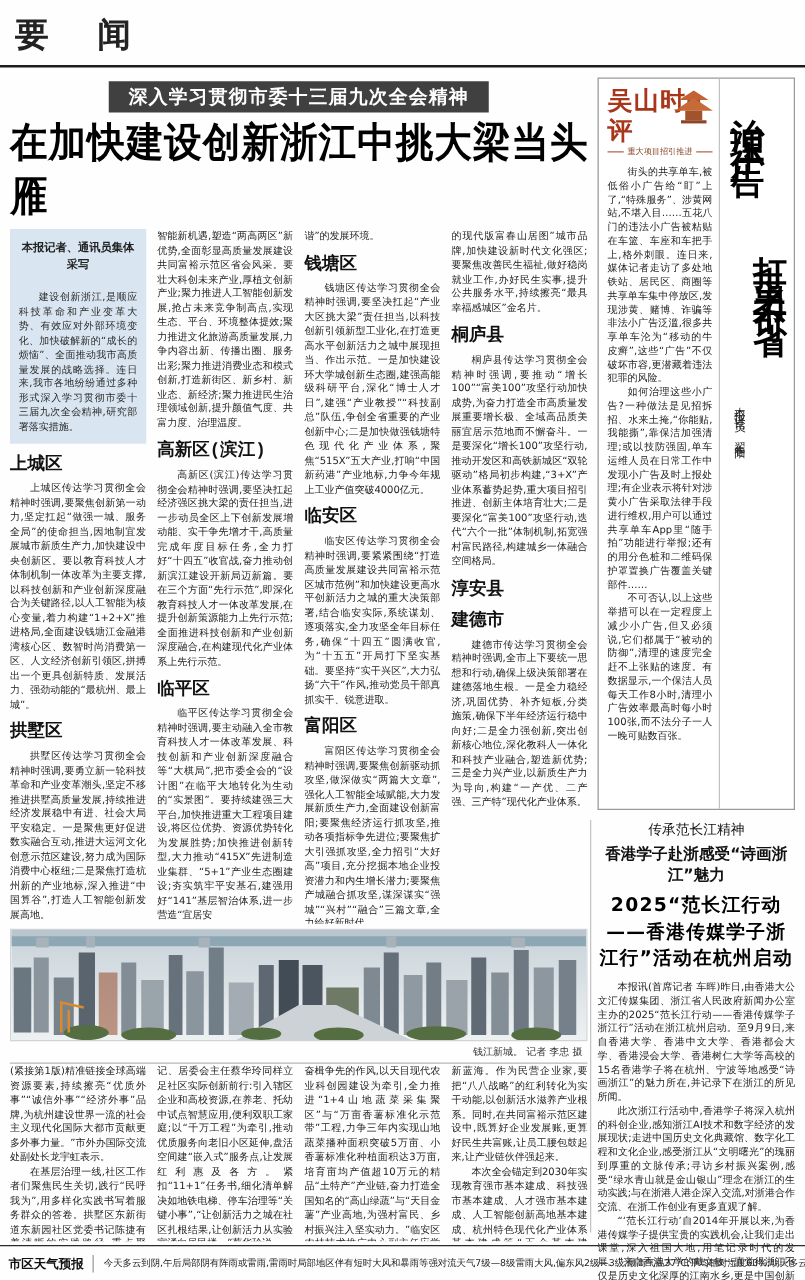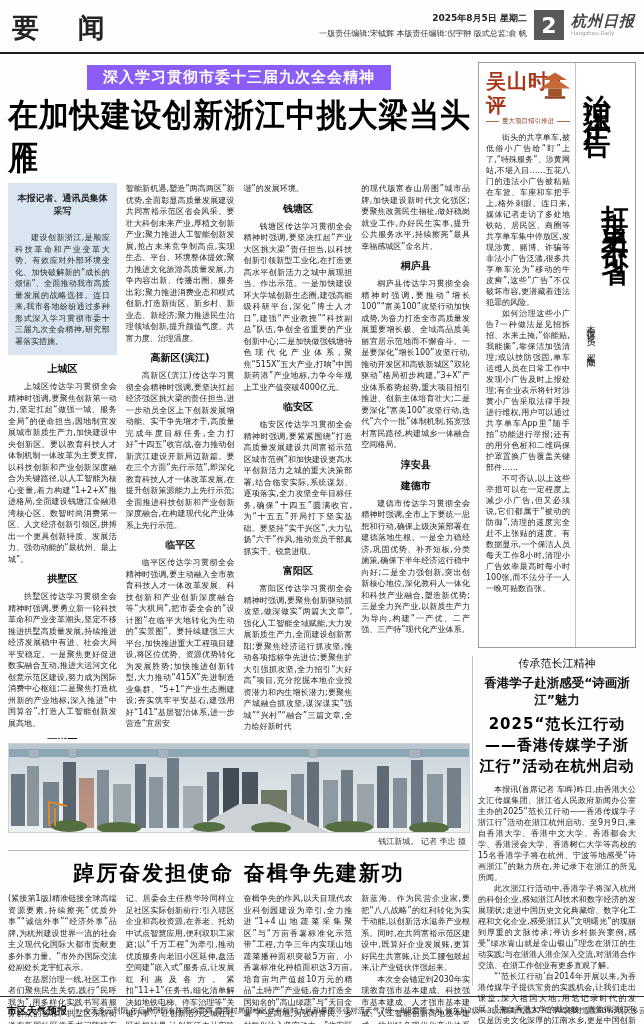--- a/index.html
+++ b/index.html
@@ -17,29 +17,29 @@
   .pagenum{width:30px;height:30px;background:#595959;color:#fff;font-size:22px;font-weight:bold;
            display:flex;align-items:center;justify-content:center;}
   .masthead{text-align:left;line-height:1;}
   .masthead-cn{font-family:"Liberation Serif",serif;font-style:italic;font-weight:bold;
                font-size:15px;color:#444;letter-spacing:1px;}
   .masthead-en{font-size:5.5px;color:#999;margin-top:2px;}
   .toprule{position:absolute;top:52px;left:0;right:0;border-top:2.5px solid #1c1c1c;}
 
   
   .main{position:absolute;left:8px;top:58px;width:462px;}
-  .kicker{width:fit-content;margin:7px auto 7px;background:#8b5cf6;color:#fff;
+  .kicker{width:fit-content;margin:7px auto 7px;background:#404040;color:#fff;
           font-size:15px;font-weight:bold;padding:3px 16px;letter-spacing:1px;}
   .headline{font-size:30px;font-weight:bold;color:#000;line-height:40px;
             text-align:justify;text-align-last:justify;transform:scaleY(1.08);}
   .cols{display:flex;gap:9px;height:556px;overflow:hidden;margin-top:6px;}
   .ncol{flex:1;min-width:0;}
   .bt{font-size:8px;line-height:11.5px;text-align:justify;margin:0;text-indent:16px;color:#222;}
   .noind{text-indent:0;}
-  .sec{font-size:10px;font-weight:bold;text-align:center;margin:7px 0 5px;color:#111;}
+  .sec{font-size:14px;font-weight:bold;text-align:left;margin:7px 0 5px;color:#111;font-family:Liberation Mono, monospace;}
   .introbox{background:#d9e6f2;padding:9px 7px 8px;margin-bottom:2px;}
   .intro-byline{font-size:9px;font-weight:bold;text-align:center;margin-bottom:6px;color:#222;}
   .introbox .bt{color:#2a2a2a;margin-top:14px;}
 
   .photo{margin-top:4px;height:88px;overflow:hidden;border:1px solid #cfd4d8;}
   .caption{font-size:8px;color:#333;text-align:right;margin:3px 4px 2px 0;}
   .hr2{border-top:1px solid #b7b7b7;margin:3px 0 0;}
   .a2-title{font-size:21px;font-weight:bold;text-align:center;margin:8px 0 6px;color:#000;letter-spacing:2px;}
   .cols2{display:flex;gap:9px;height:142px;overflow:hidden;}
 
@@ -79,31 +79,20 @@
   .w-div{width:1px;height:14px;background:#9a9a9a;flex:none;}
   .w-text{font-size:7.5px;color:#222;white-space:nowrap;overflow:hidden;padding:0 8px;flex:1;}
 </style>
 </head>
 <body>
 
 <div class="page">
 
   <div class="hdr">
     <div class="hdr-section">要 闻</div>
-    <div class="hdr-right">
-      <div class="hdr-meta">
-        <div class="hdr-date">2025年8月5日 星期二</div>
-        <div class="hdr-editors">一版责任编辑:宋钺辉 本版责任编辑:倪宇翀 版式总监:俞 帆</div>
-      </div>
-      <div class="pagenum">2</div>
-      <div class="masthead">
-        <div class="masthead-cn">杭州日报</div>
-        <div class="masthead-en">Hangzhou Daily</div>
-      </div>
-    </div>
   </div>
   <div class="toprule"></div>
 
   <div class="main">
     <div class="kicker">深入学习贯彻市委十三届九次全会精神</div>
     <div class="headline">在加快建设创新浙江中挑大梁当头雁</div>
 
     <div class="cols">
 
       <div class="ncol">
@@ -203,21 +192,20 @@
         </g>
         <g stroke="#d98a2b" stroke-width="2" fill="none">
           <path d="M40 82 L40 58 L58 62"></path>
             <path d="M46 82 L46 64"></path>
         </g>
       </svg>
     </div>
     <div class="caption">钱江新城。 记者 李忠 摄</div>
     <div class="hr2"></div>
 
-    <div class="a2-title">踔厉奋发担使命 奋楫争先建新功</div>
     <div class="cols2">
       <div class="ncol">
         <p class="bt noind">(紧接第1版)精准链接全球高端资源要素,持续擦亮“优质外事”“诚信外事”“经济外事”品牌,为杭州建设世界一流的社会主义现代化国际大都市贡献更多外事力量。”市外办国际交流处副处长龙宇虹表示。</p>
         <p class="bt">在基层治理一线,社区工作者们聚焦民生关切,践行“民呼我为”,用多样化实践书写着服务群众的答卷。拱墅区东新街道东新园社区党委书记陈捷有着清晰的实践路径,重点聚焦“一老一小一新”等特殊群体需求,创新社区治理与服务机制,着力构建“公益+市场”双轮驱动模式,整合各方资源,精准匹配核心需求,初步增强居民的幸福感和获得感。</p>
       </div>
       <div class="ncol">
         <p class="bt noind">记、居委会主任蔡华玲同样立足社区实际创新前行:引入辖区企业和高校资源,在养老、托幼中试点智慧应用,便利双职工家庭;以“千万工程”为牵引,推动优质服务向老旧小区延伸,盘活空间建“嵌入式”服务点,让发展红利惠及各方。紧扣“11+1”任务书,细化清单解决如地铁电梯、停车治理等“关键小事”,“让创新活力之城在社区扎根结果,让创新活力从实验室涌向居民楼。”蔡华玲说。</p>
 
       </div>
       <div class="ncol">

